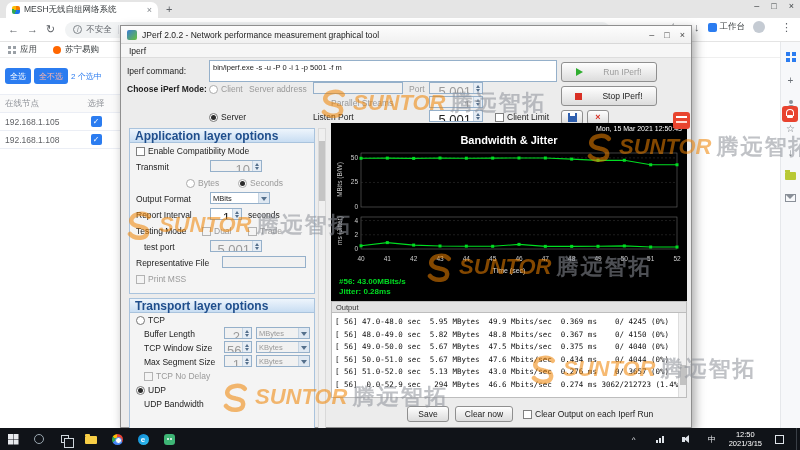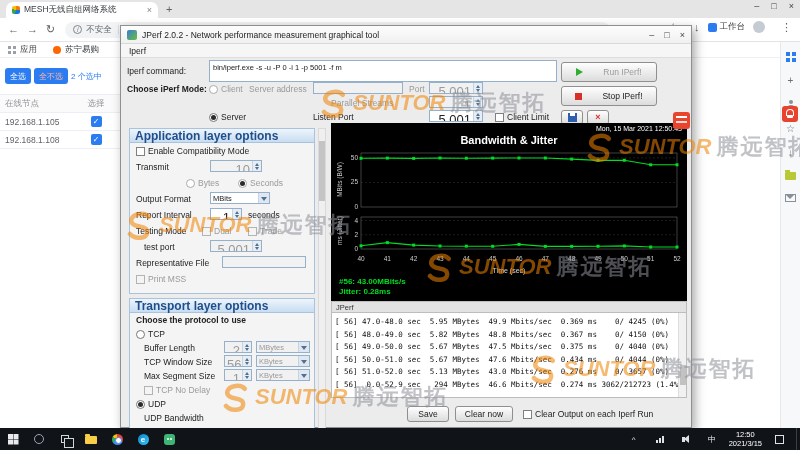--- a/index.html
+++ b/index.html
@@ -431,23 +431,20 @@
       <div class="prow">
           <span class="rlab" style="left:6px">
             <i class="cbx dis"></i>
             <span class="dis-t">Print MSS</span>
           </span>
         </div>
     </div>
 
     <div class="panel" style="top:272px;height:131px">
       <div class="panel-h">Transport layer options</div>
-      <div class="prow sm">
-          <span class="lab bold" style="left:6px">Choose the protocol to use</span>
-        </div>
       <div class="prow sm">
           <span class="rlab" style="left:6px">
             <i class="radio"></i>
             <span>TCP</span>
           </span>
         </div>
       <div class="prow sm">
           <span class="lab dis-t" style="left:14px">Buffer Length</span>
           <span class="spin dis" style="left:94px;width:28px">
             <span class="spin-v">2</span>
@@ -567,21 +564,21 @@
           <text x="267" y="112" text-anchor="middle" font-size="6.5" fill="#cfcfcf">49</text>
           <text x="293.33333333333337" y="112" text-anchor="middle" font-size="6.5" fill="#cfcfcf">50</text>
           <text x="319.66666666666663" y="112" text-anchor="middle" font-size="6.5" fill="#cfcfcf">51</text>
           <text x="346" y="112" text-anchor="middle" font-size="6.5" fill="#cfcfcf">52</text>
         </svg>
       <div class="ch-xlab">Time (sec)</div>
       <div class="ch-leg" id="leg1">#56: 43.00MBits/s</div>
       <div class="ch-leg" id="leg2">Jitter: 0.28ms</div>
     </div>
 
-    <div id="jp-outhead">JPerf</div>
+    <div id="jp-outhead">Output</div>
     <div id="jp-outlog">
       <div id="output-lines">
           <div class="oline">[ 56] 47.0-48.0 sec  5.95 MBytes  49.9 Mbits/sec  0.369 ms    0/ 4245 (0%)</div>
           <div class="oline">[ 56] 48.0-49.0 sec  5.82 MBytes  48.8 Mbits/sec  0.367 ms    0/ 4150 (0%)</div>
           <div class="oline">[ 56] 49.0-50.0 sec  5.67 MBytes  47.5 Mbits/sec  0.375 ms    0/ 4040 (0%)</div>
           <div class="oline">[ 56] 50.0-51.0 sec  5.67 MBytes  47.6 Mbits/sec  0.434 ms    0/ 4044 (0%)</div>
           <div class="oline">[ 56] 51.0-52.0 sec  5.13 MBytes  43.0 Mbits/sec  0.276 ms    0/ 3657 (0%)</div>
           <div class="oline">[ 56]  0.0-52.9 sec   294 MBytes  46.6 Mbits/sec  0.274 ms 3062/212723 (1.4%)</div>
         </div>
       <div class="vscroll">

